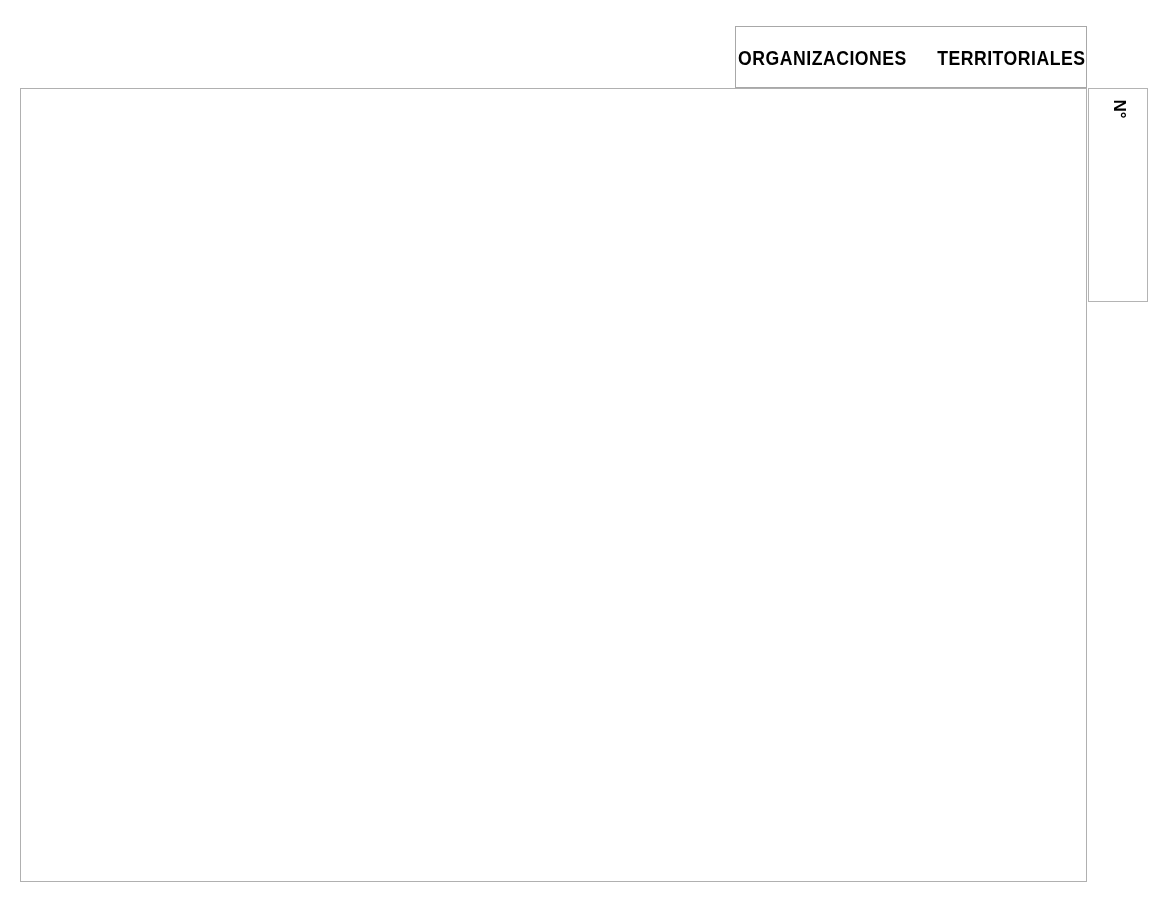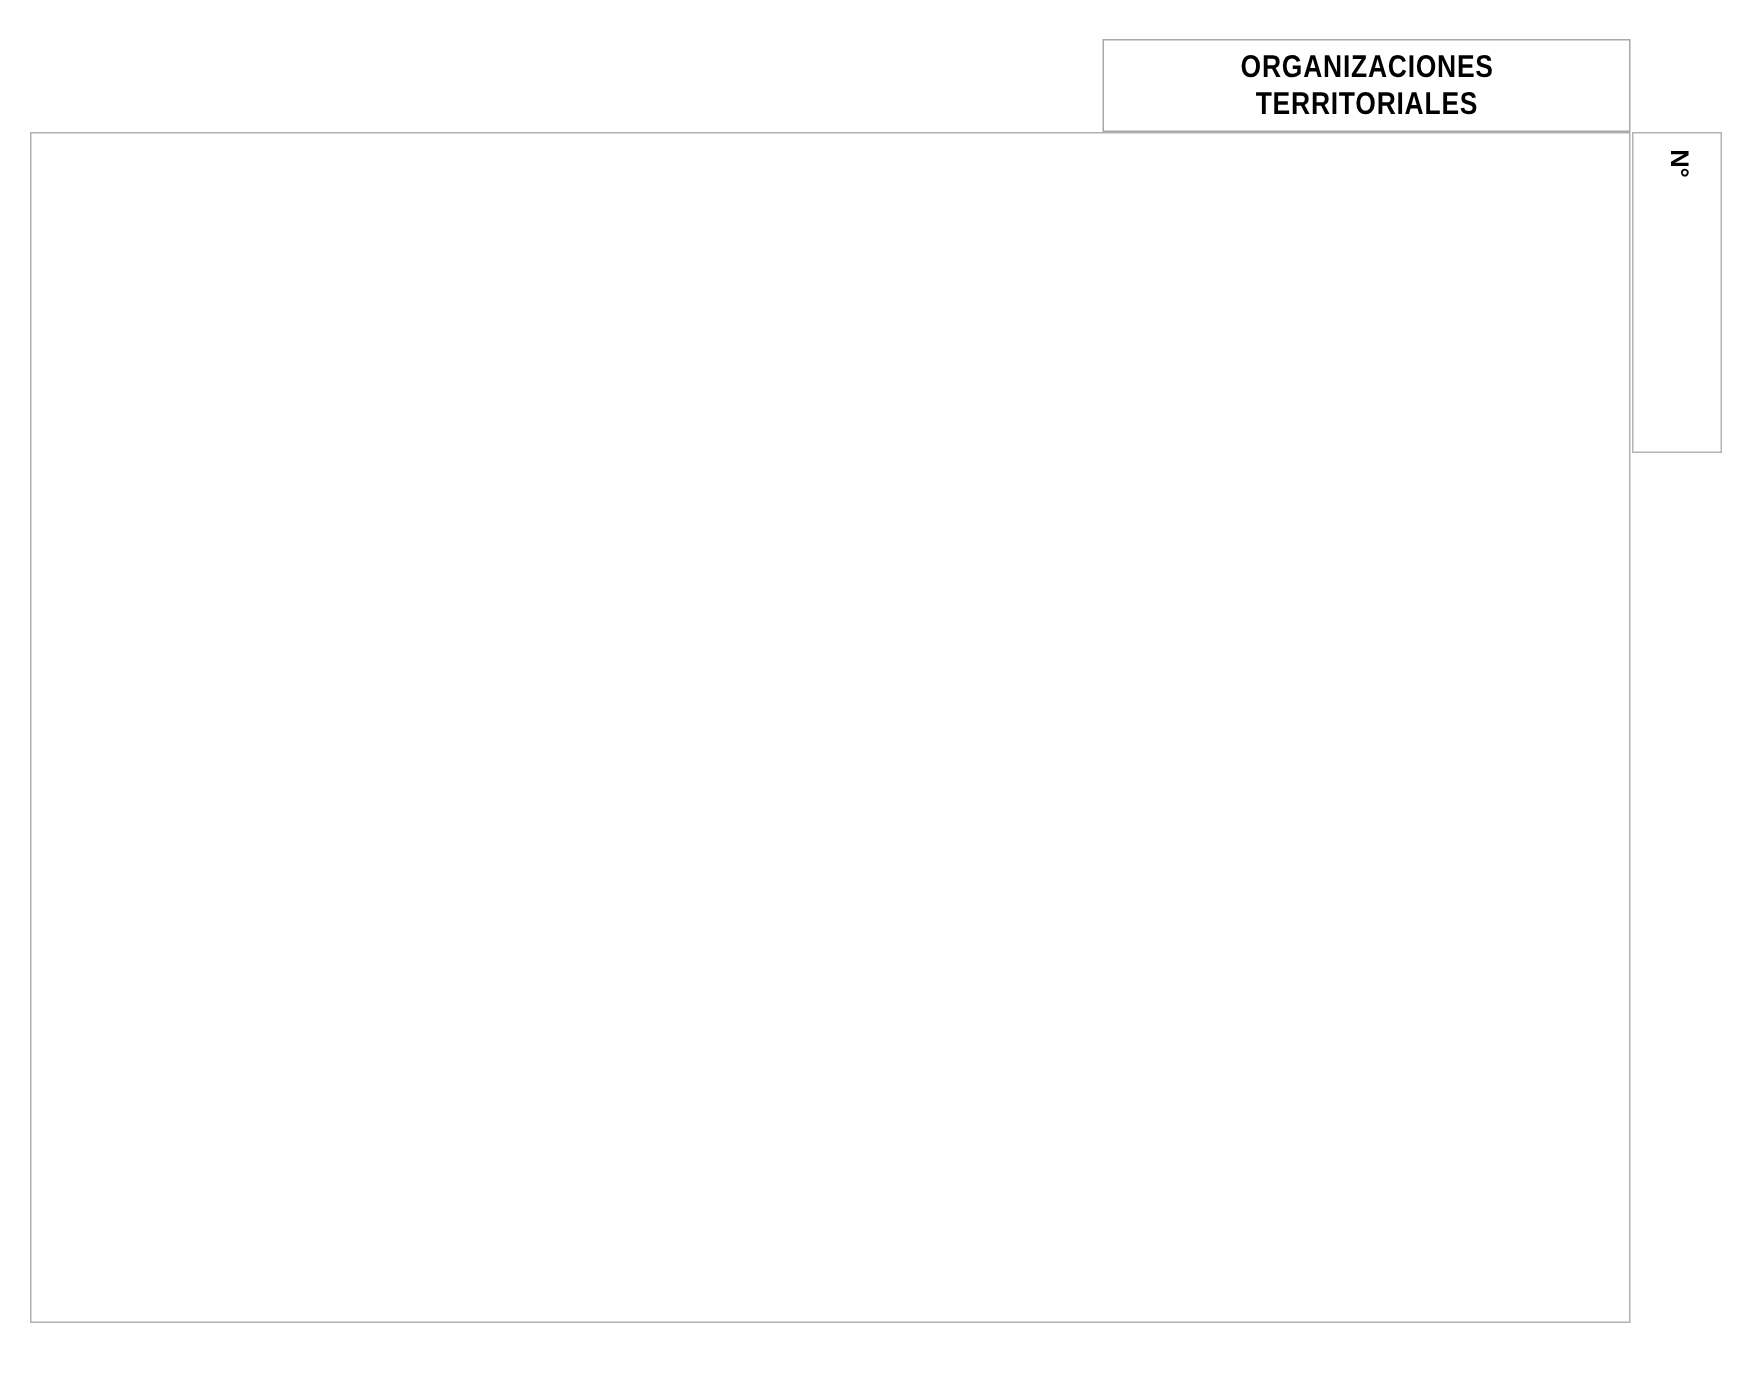--- a/index.html
+++ b/index.html
@@ -20,21 +20,20 @@
   .title-box {
     position: absolute;
     left: 735px;
     top: 26px;
     width: 352px;
     height: 62px;
     border: 1px solid #a8a8a8;
     background: #ffffff;
     box-sizing: border-box;
     display: flex;
-    flex-direction: column;
     align-items: center;
     justify-content: center;
     z-index: 5;
   }
   .title-line {
     font-family: "Liberation Sans Narrow", "Liberation Sans", sans-serif;
     font-weight: 700;
     font-size: 21px;
     letter-spacing: 0.6px;
     color: #000000;

